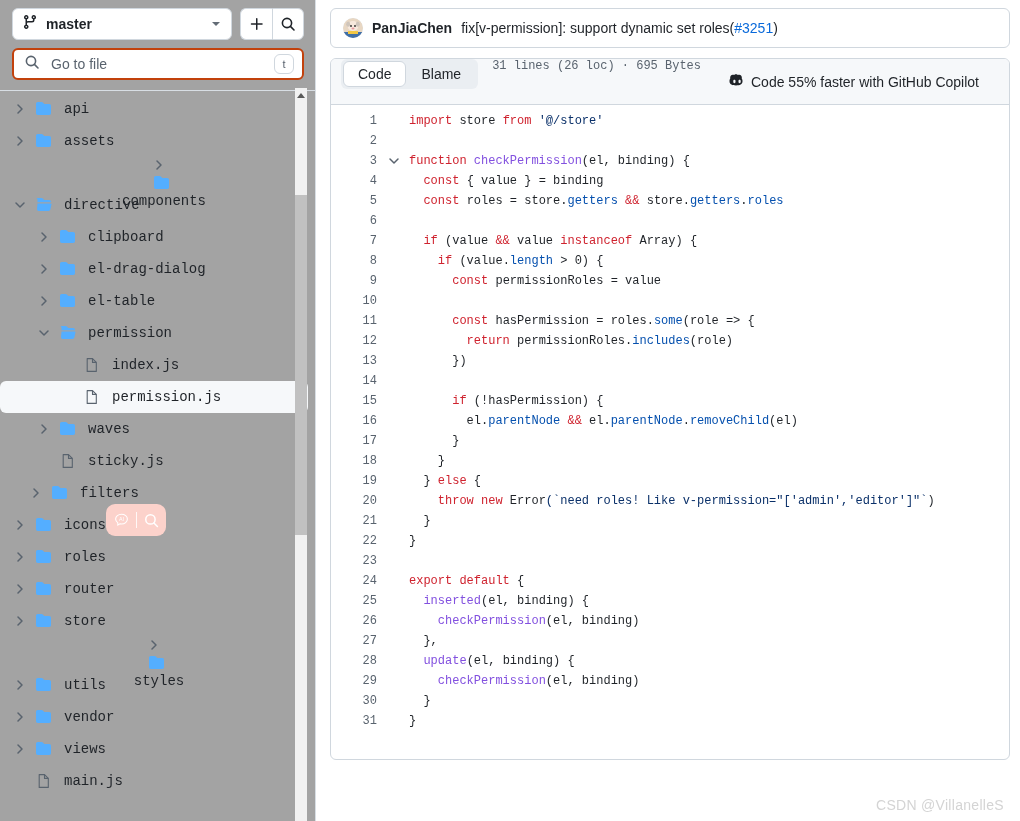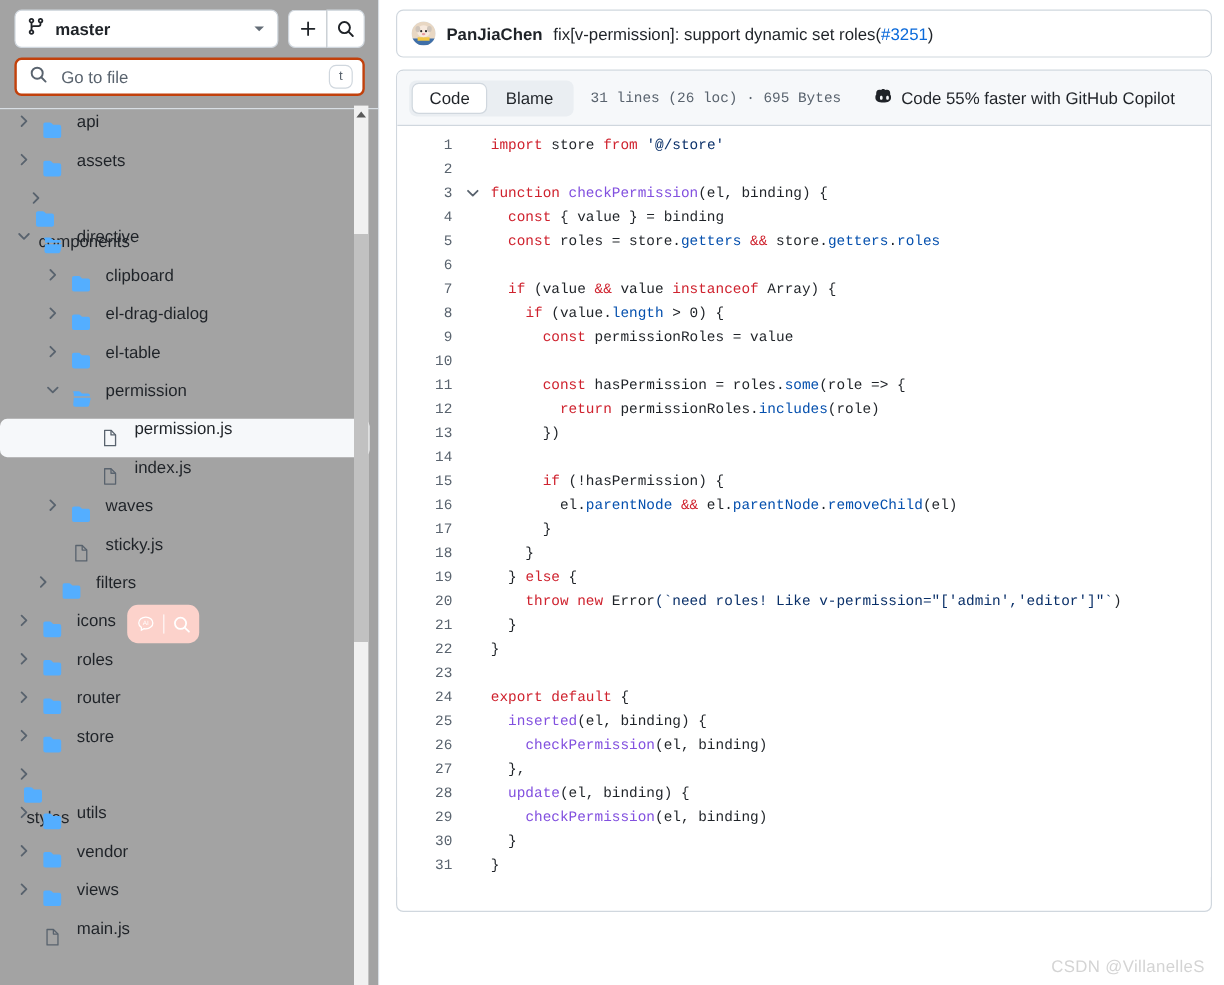--- a/index.html
+++ b/index.html
@@ -85,26 +85,27 @@
   .tree-divider { height: 1px; background: #d8dee4; margin-top: 10px; }
 
   .tree {
     position: relative;
     height: 736px;
     overflow: hidden;
     padding-top: 2px;
   }
   .tree-row {
     height: 32px;
-    display: flex; 
+    display: flex; align-items: center;
     padding-right: 12px;
     margin: 0 8px 0 0;
     border-radius: 6px;
     cursor: pointer;
     position: relative;
+    font-family: Liberation Mono, monospace;
   }
   .tree-row.selected { background: #f6f8fa; }
   .tree-row.selected::before {
     content: "";
     position: absolute;
     left: -8px; top: 2px;
     width: 4px; height: 28px;
     background: #0969da;
     border-radius: 0 2px 2px 0;
   }
@@ -196,21 +197,21 @@
     border: 1px solid #d0d7de;
     border-radius: 6px;
     background: #ffffff;
     overflow: hidden;
     height: 702px;
   }
   .code-header {
     height: 46px;
     background: #f6f8fa;
     border-bottom: 1px solid #d0d7de;
-    display: flex; align-items: center;
+    display: flex; 
     padding: 0 10px;
     gap: 0;
   }
   .seg-tabs {
     display: flex;
     background: #eaeef2;
     border-radius: 6px;
     padding: 2px;
     height: 30px;
     align-items: center;
@@ -421,39 +422,39 @@
               <polyline points="2,4 6,8 10,4"></polyline>
             </svg>
           </span>
           <span class="ficon">
             <svg width="16" height="16" viewBox="0 0 16 16" fill="#54aeff" aria-hidden="true">
               <path d="M.513 1.513A1.75 1.75 0 0 1 1.75 1h3.836c.464 0 .909.184 1.237.513L8.31 2.999h4.94A1.75 1.75 0 0 1 15 4.75v.5H1.5V2.75a.25.25 0 0 1 .073-.177ZM1.5 6.5h13.4a.6.6 0 0 1 .585.74l-1.2 5.6A1.75 1.75 0 0 1 12.58 14H2.75A1.75 1.75 0 0 1 1 12.25Z"></path>
             </svg>
           </span>
           <span class="tree-label">permission</span>
         </div>
-        <div class="tree-row selected" style="padding-left: 60px;">
+        <div class="tree-row" style="padding-left: 60px;">
           <span class="chev placeholder"></span>
           <span class="ficon">
             <svg width="16" height="16" viewBox="0 0 16 16" fill="none" stroke="#59636e" stroke-width="1.1" aria-hidden="true">
               <path d="M3.2 1.6h5.3l3.8 3.8v9.0H3.2z" stroke-linejoin="round"></path>
               <path d="M8.5 1.6v3.8h3.8" stroke-linejoin="round"></path>
             </svg>
           </span>
-          <span class="tree-label">permission.js</span>
-        </div>
-        <div class="tree-row" style="padding-left: 60px;">
+          <span class="tree-label">index.js</span>
+        </div>
+        <div class="tree-row selected" style="padding-left: 60px;">
           <span class="chev placeholder"></span>
           <span class="ficon">
             <svg width="16" height="16" viewBox="0 0 16 16" fill="none" stroke="#59636e" stroke-width="1.1" aria-hidden="true">
               <path d="M3.2 1.6h5.3l3.8 3.8v9.0H3.2z" stroke-linejoin="round"></path>
               <path d="M8.5 1.6v3.8h3.8" stroke-linejoin="round"></path>
             </svg>
           </span>
-          <span class="tree-label">index.js</span>
+          <span class="tree-label">permission.js</span>
         </div>
         <div class="tree-row" style="padding-left: 36px;">
           <span class="chev">
             <svg width="12" height="12" viewBox="0 0 12 12" fill="none" stroke="#59636e" stroke-width="1.5" stroke-linecap="round" stroke-linejoin="round" aria-hidden="true">
               <polyline points="4,2 8,6 4,10"></polyline>
             </svg>
           </span>
           <span class="ficon">
             <svg width="16" height="16" viewBox="0 0 16 16" fill="#54aeff" aria-hidden="true">
               <path d="M1.75 1h3.836c.464 0 .909.184 1.237.513L8.31 3h4.94A1.75 1.75 0 0 1 15 4.75v7.5A1.75 1.75 0 0 1 13.25 14H1.75A1.75 1.75 0 0 1 0 12.25v-9.5C0 1.784.784 1 1.75 1Z"></path>

